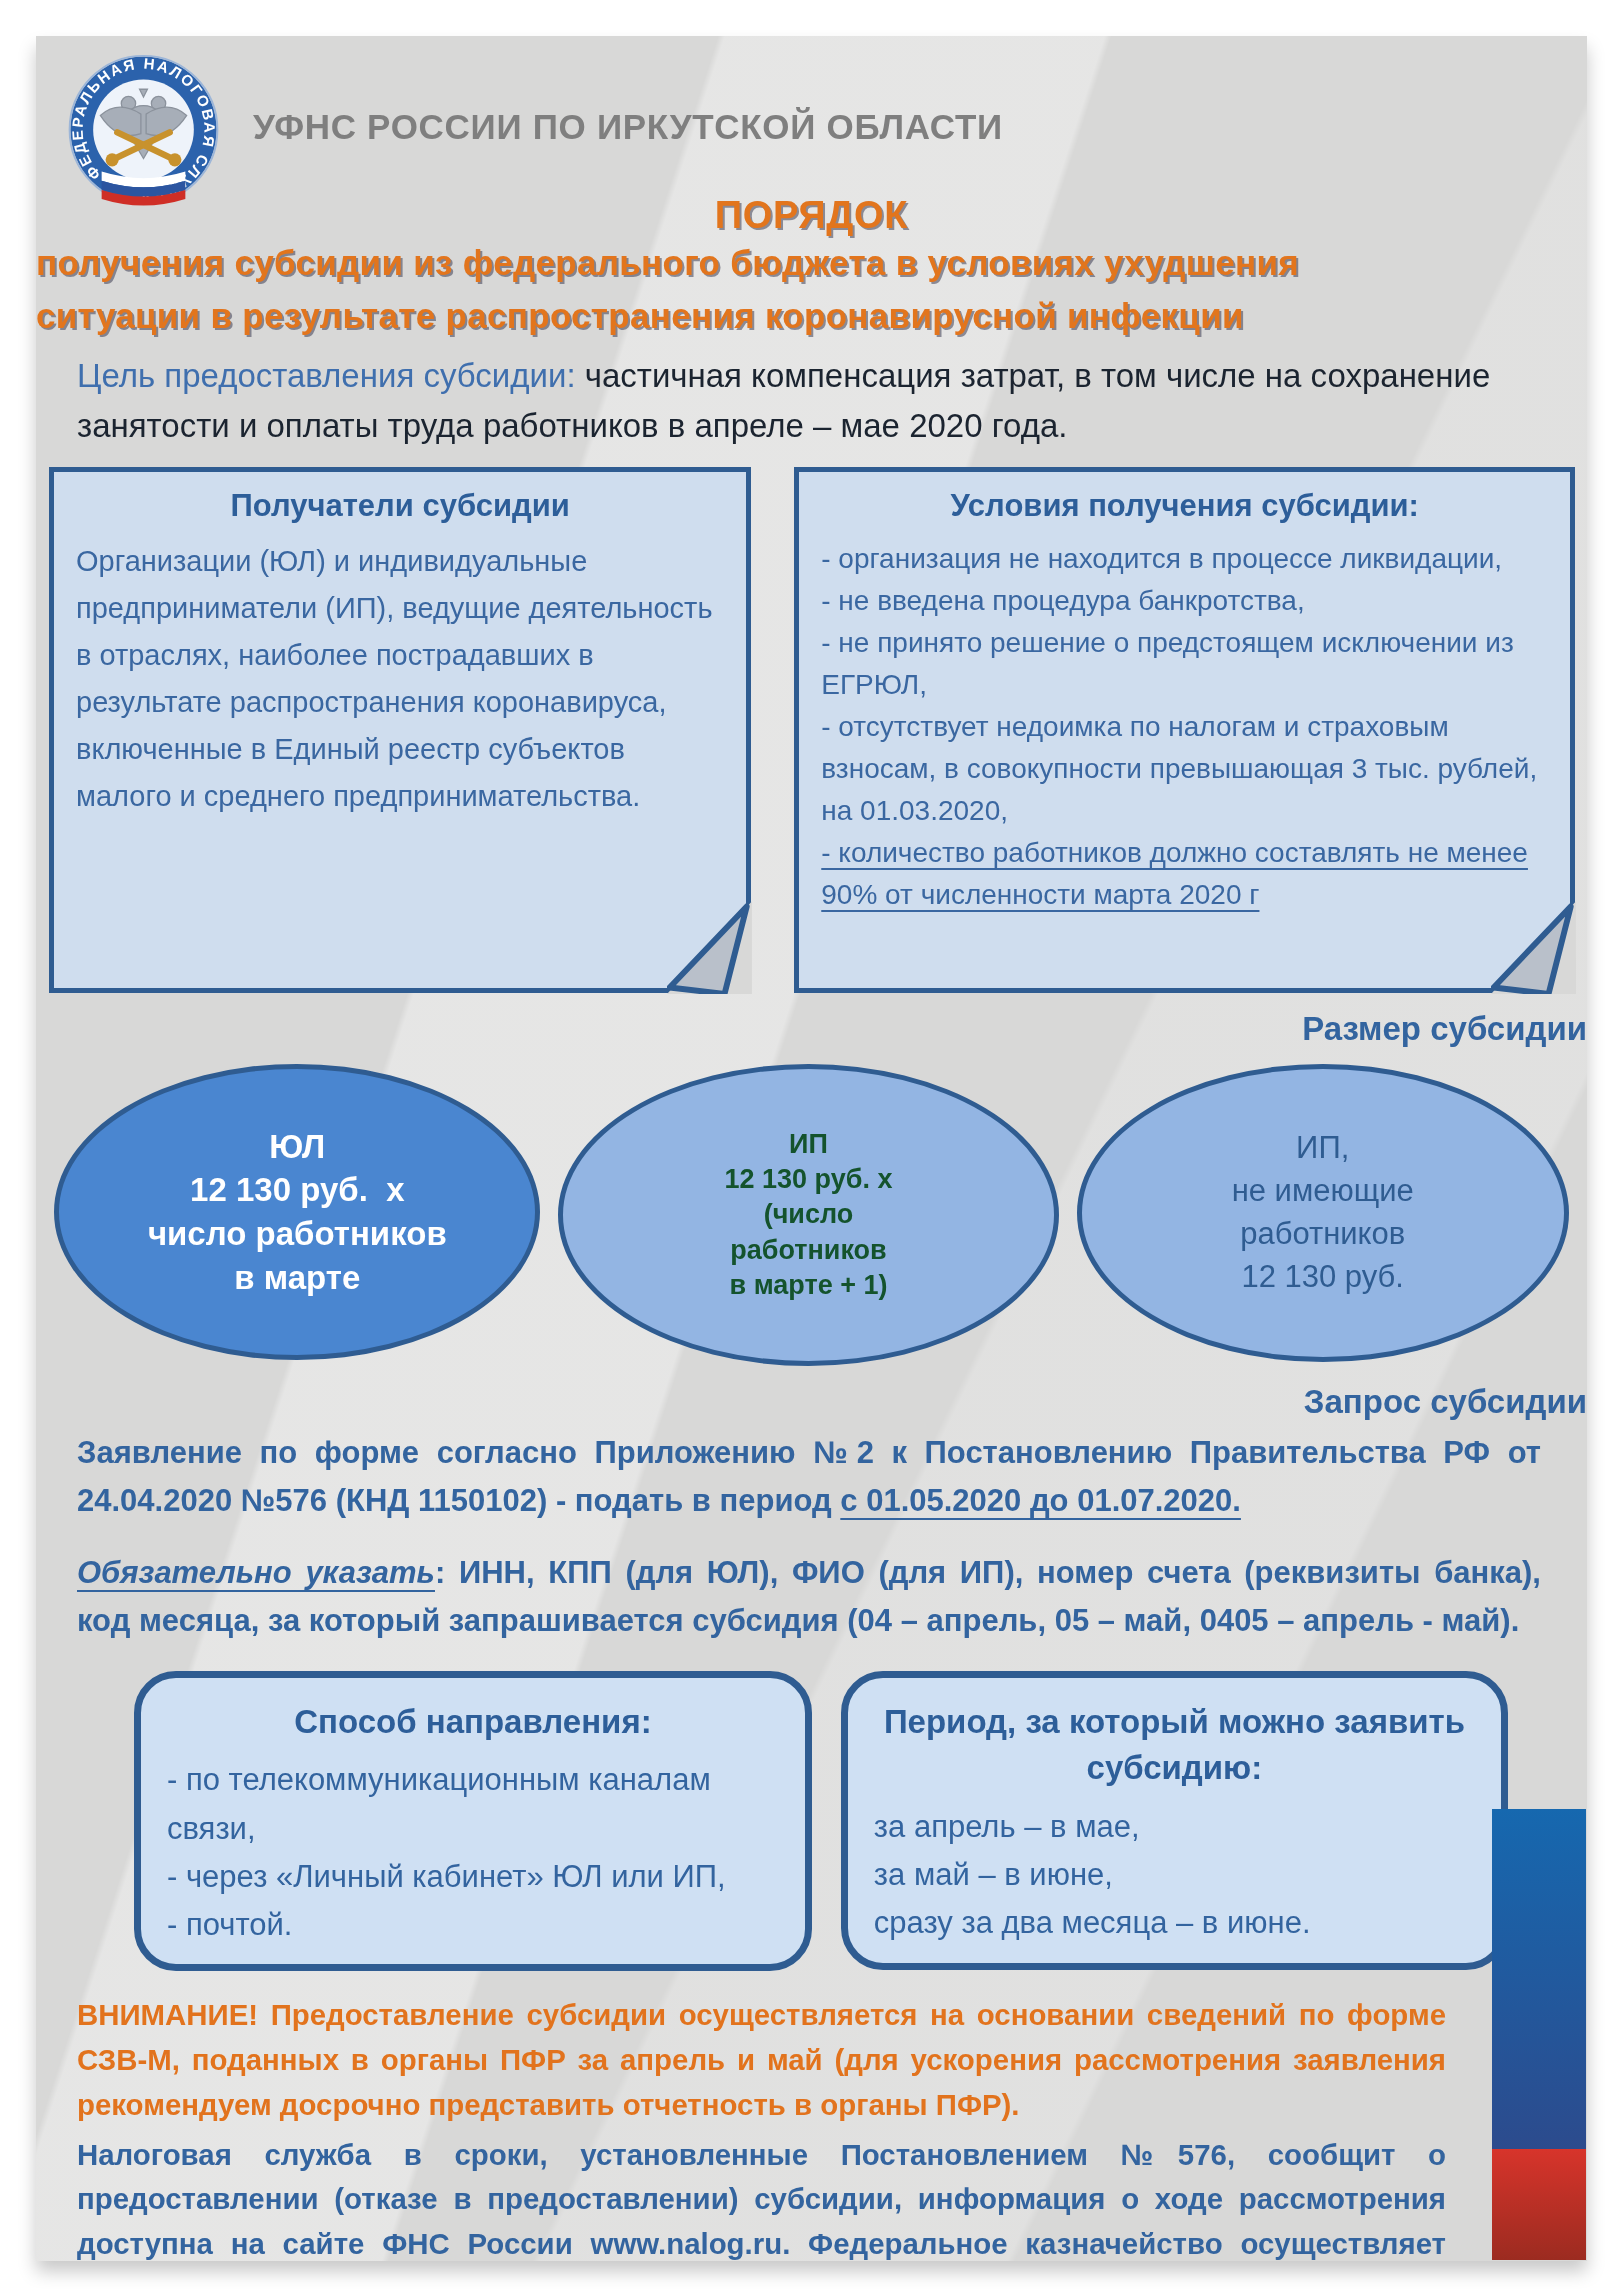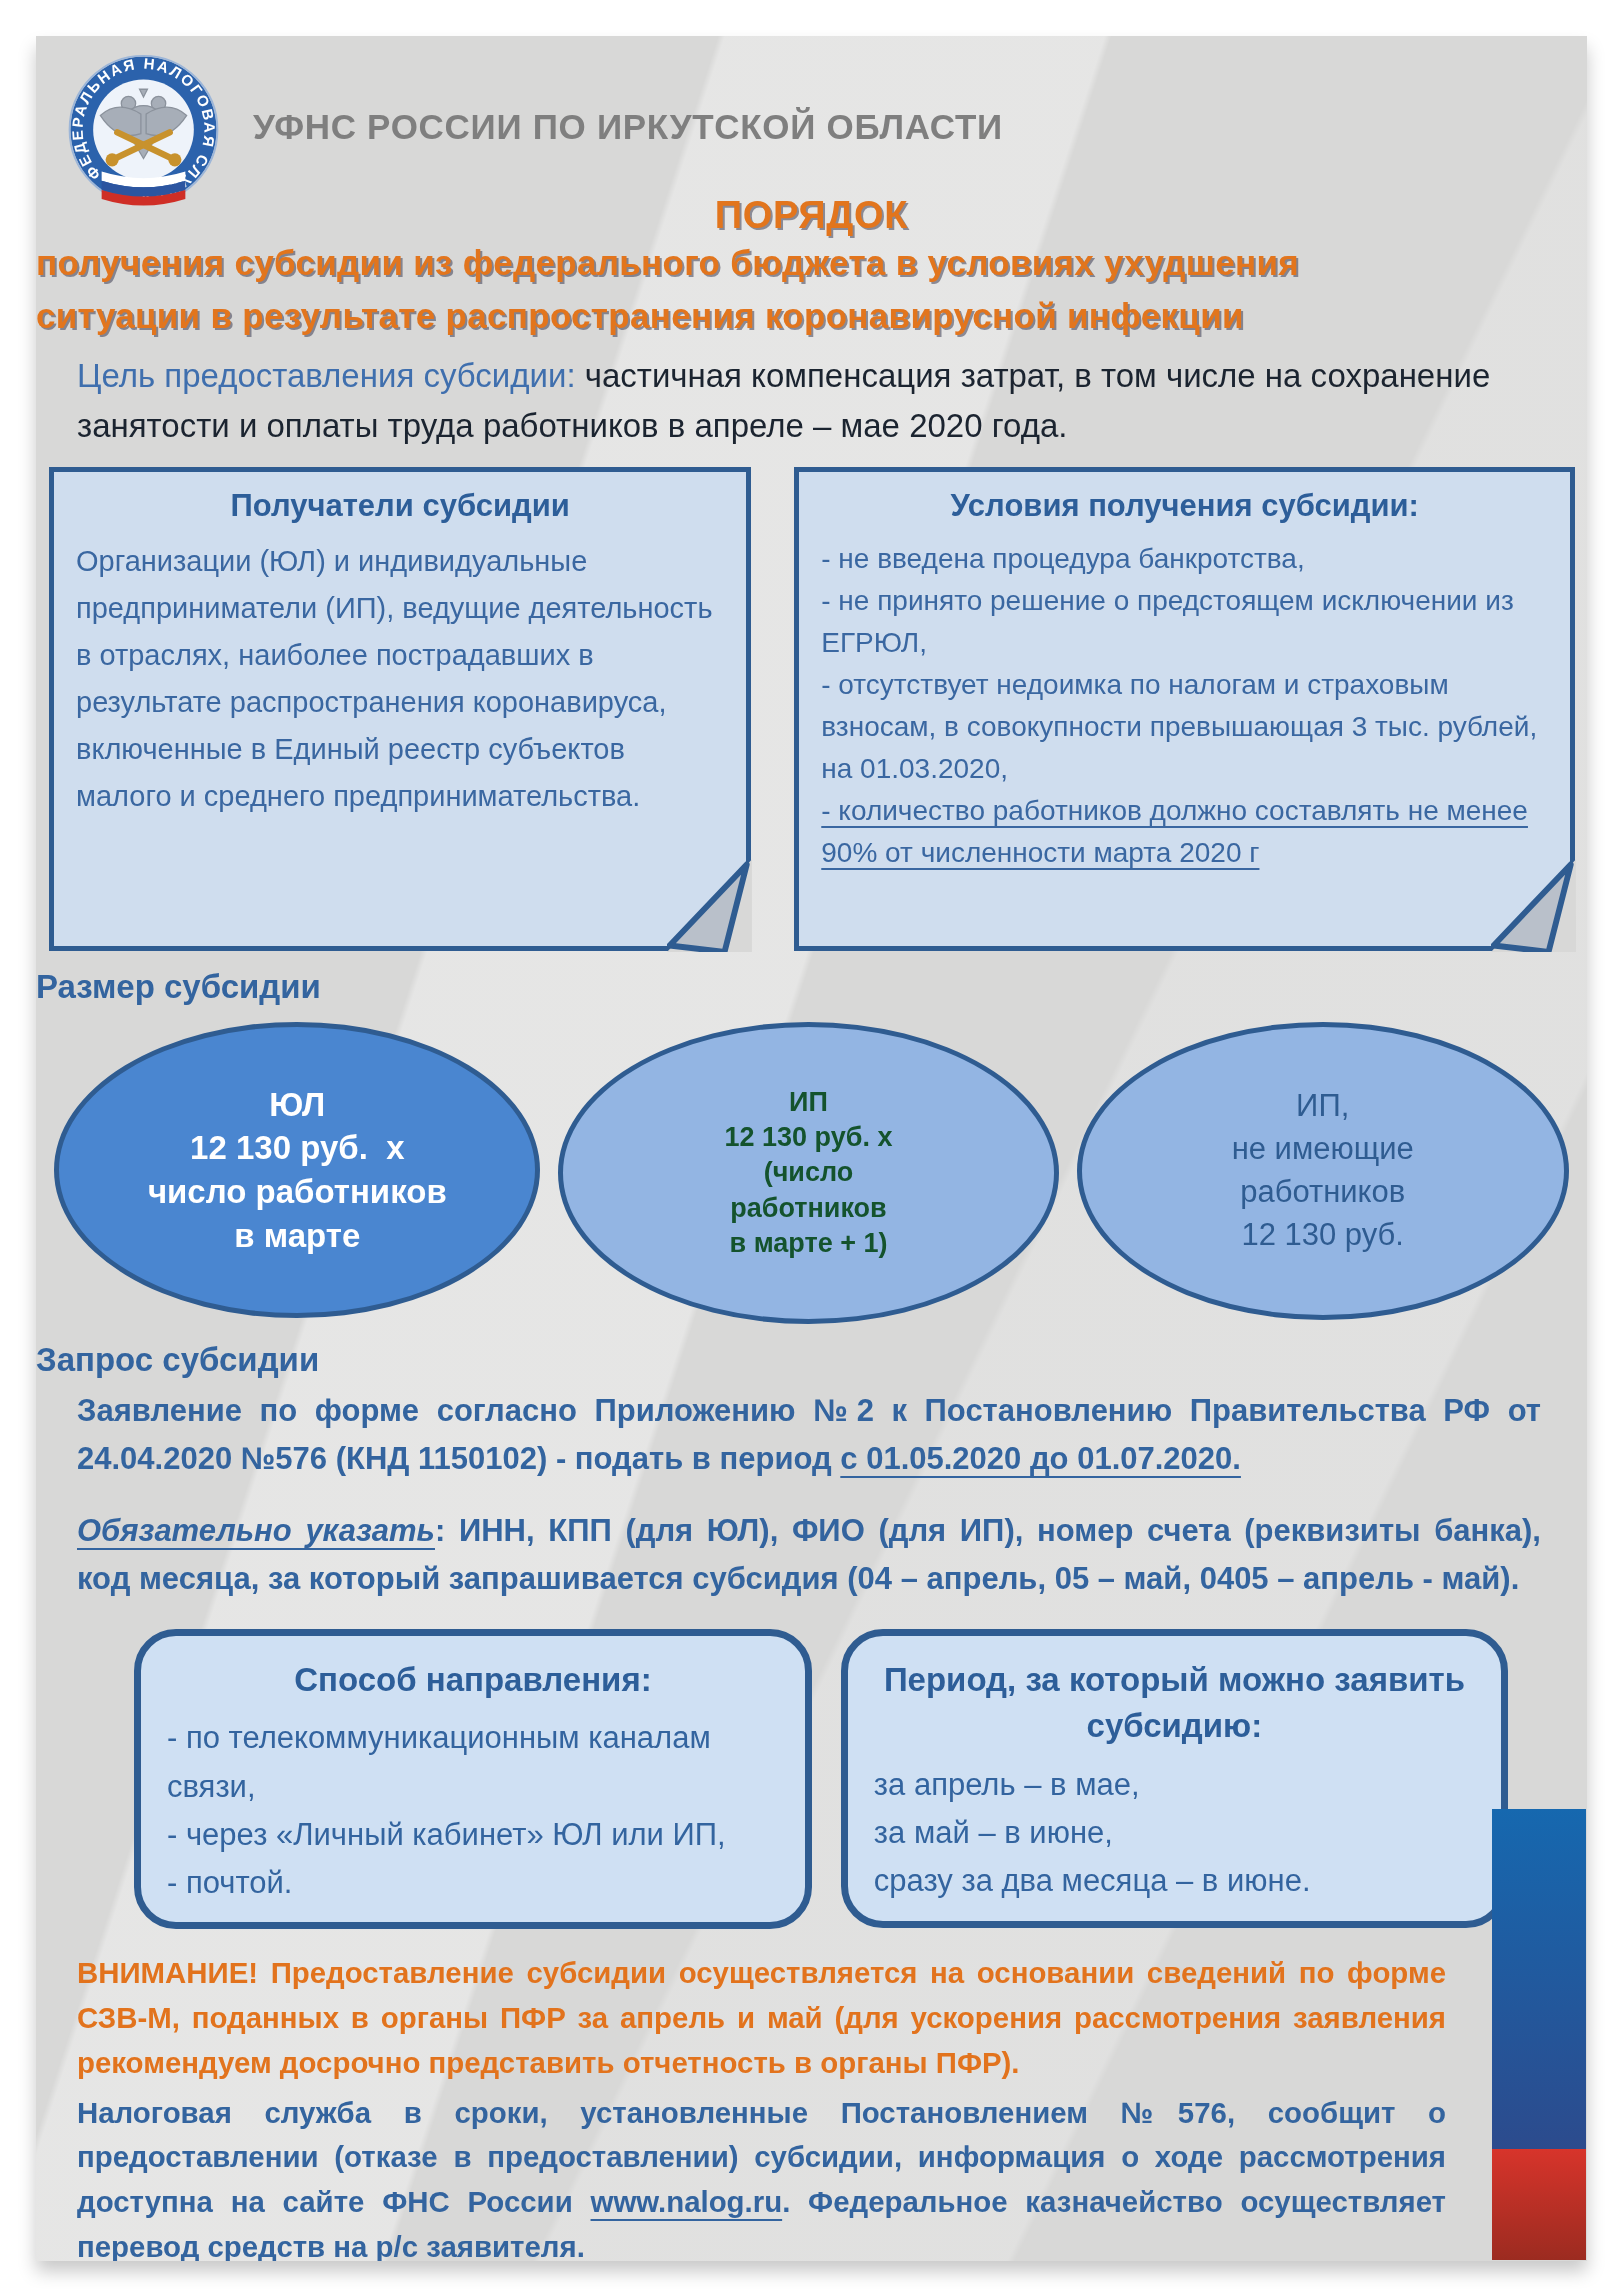--- a/index.html
+++ b/index.html
@@ -45,21 +45,21 @@
   .box-conditions{width:784px;}
   .fbox-title{
     text-align:center;font-size:31px;font-weight:bold;color:#2d5e99;
     margin:6.5px 0 14.4px 0;
   }
   .fbox-text{font-size:29px;line-height:1.62;color:#3a67a1;}
   .cond-item{font-size:28px;line-height:1.5;color:#3a67a1;}
   .cond-item.underlined{text-decoration:underline;text-underline-offset:5.9px;text-decoration-thickness:2px;}
   .fold-svg{position:absolute;right:-5.9px;bottom:-5.9px;}
   .section-title{
-    text-align:left;font-size:33px;font-weight:bold;color:#33649f;margin-top:17px;
+    text-align:right;font-size:33px;font-weight:bold;color:#33649f;margin-top:17px;
   }
   .ellipse-row{display:flex;justify-content:space-between;margin:15.7px 18.3px 0 18.3px;}
   .ellipse{
     border:5.2px solid #2f5c91;border-radius:50%;
     display:flex;flex-direction:column;justify-content:center;align-items:center;
     box-sizing:border-box;text-align:center;
   }
   .ellipse-line{white-space:pre-wrap;}
   .e1{width:486px;height:296px;background:#4a86d0;color:#ffffff;font-size:33px;font-weight:bold;line-height:1.32;}
   .e2{width:501px;height:302px;background:#93b5e3;color:#14532d;font-size:27px;font-weight:bold;line-height:1.3;}
@@ -151,20 +151,21 @@
         <div class="fbox-title">Получатели субсидии</div>
         <div class="fbox-text">Организации (ЮЛ) и индивидуальные предприниматели (ИП), ведущие деятельность в отраслях, наиболее пострадавших в результате распространения коронавируса, включенные в Единый реестр субъектов малого и среднего предпринимательства.</div>
         <svg class="fold-svg" width="85" height="98" viewBox="0 0 130 150">
           <polygon points="0,150 130,8 130,150" fill="#d8d8d7"></polygon>
           <polygon points="4,140 122,16 88,150" fill="#b9c0ca" stroke="#2f5c91" stroke-width="9" stroke-linejoin="round"></polygon>
         </svg>
       </div>
 
       <div class="folded-box box-conditions">
         <div class="fbox-title">Условия получения субсидии:</div>
+        <div class="cond-item">- организация не находится в процессе ликвидации,</div>
         <div class="cond-item">- не введена процедура банкротства,</div>
         <div class="cond-item">- не принято решение о предстоящем исключении из ЕГРЮЛ,</div>
         <div class="cond-item">- отсутствует недоимка по налогам и страховым взносам, в совокупности превышающая 3 тыс. рублей, на 01.03.2020,</div>
         <div class="cond-item underlined">- количество работников должно составлять не менее 90% от  численности марта 2020 г</div>
         <svg class="fold-svg" width="85" height="98" viewBox="0 0 130 150">
           <polygon points="0,150 130,8 130,150" fill="#d8d8d7"></polygon>
           <polygon points="4,140 122,16 88,150" fill="#b9c0ca" stroke="#2f5c91" stroke-width="9" stroke-linejoin="round"></polygon>
         </svg>
       </div>
 

